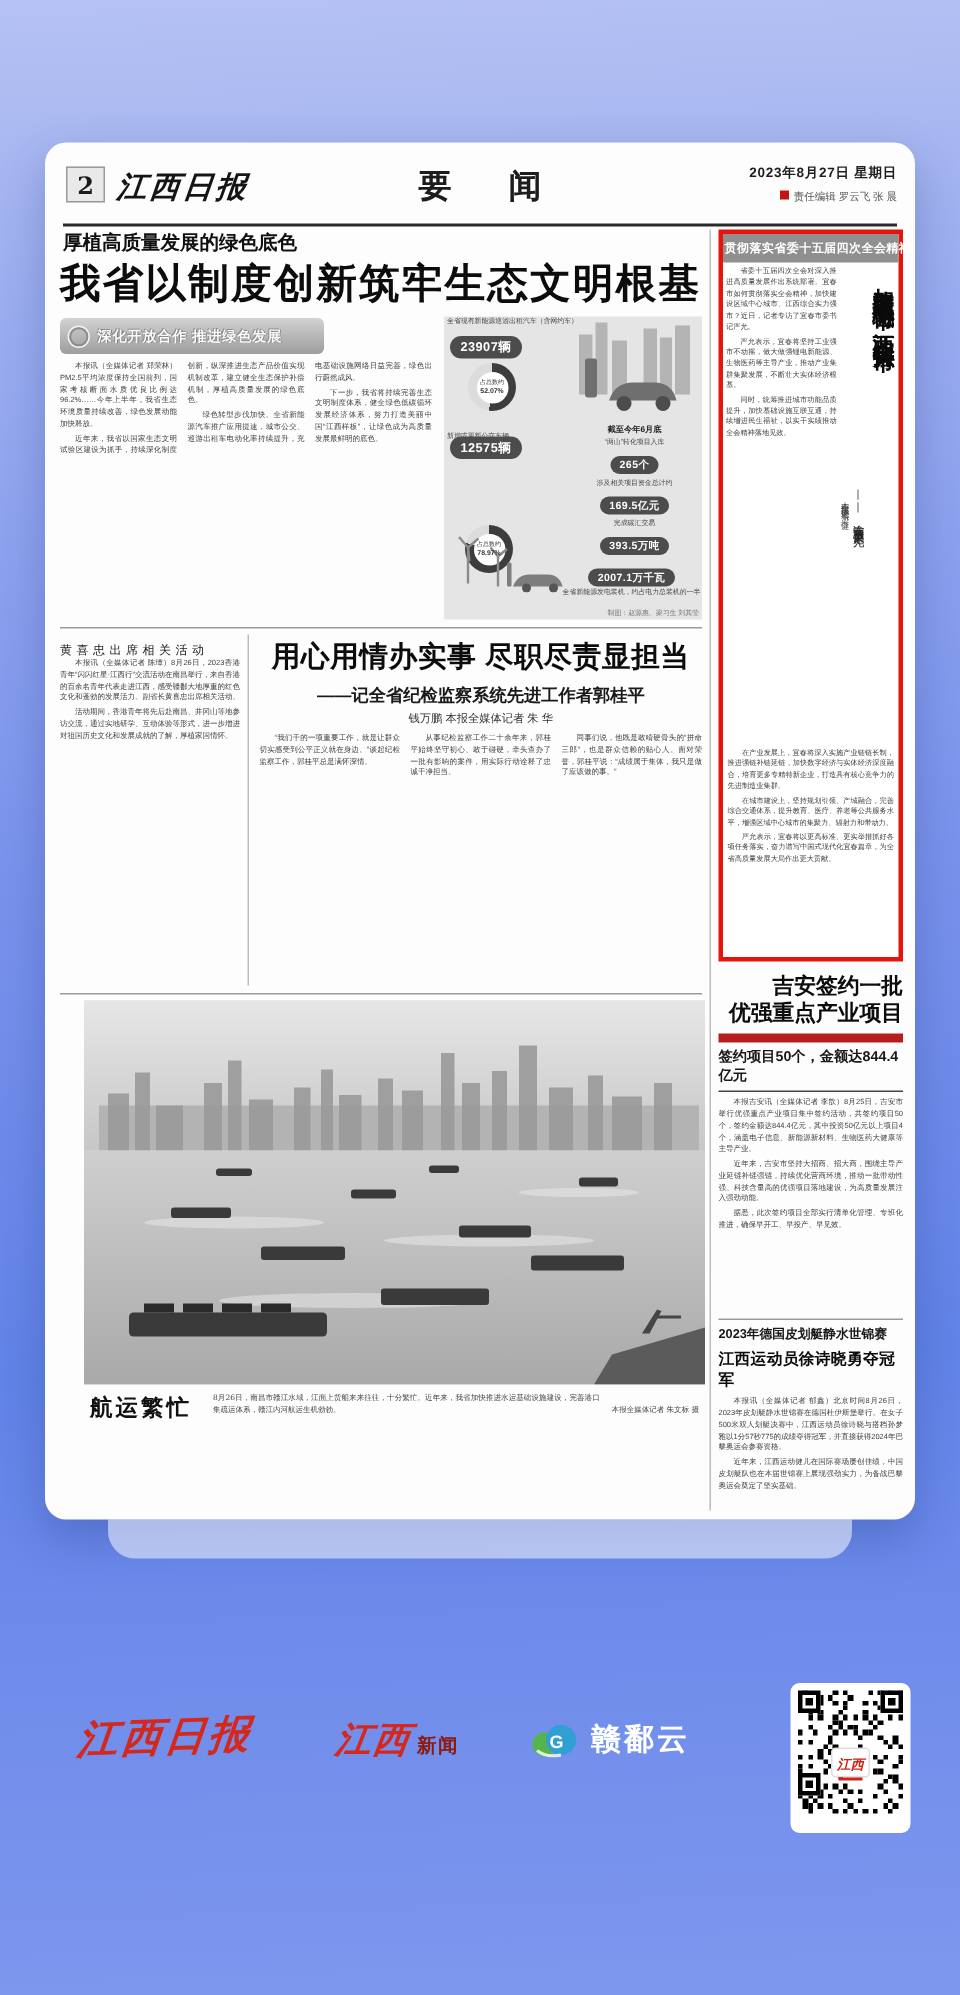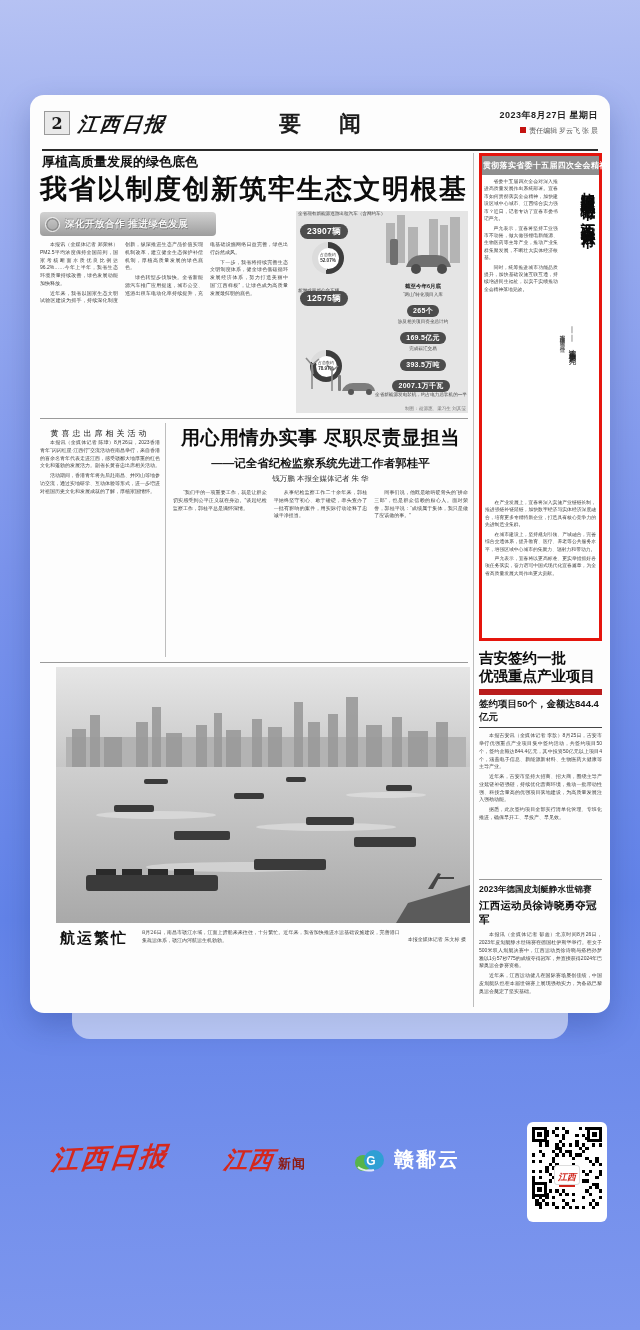--- a/index.html
+++ b/index.html
@@ -69,21 +69,21 @@
   .ig-right .ig-label { margin:2px 0 1px; }
   .ig-eco { position:absolute; bottom:18px; left:2px; }
   .ig-bottom { position:absolute; bottom:15px; right:0; width:94px; text-align:center; }
   .ig-credit { position:absolute; bottom:2px; right:2px; font-size:4.6px; color:#777; }
 
   
   .midrow { display:flex; height:234px; }
   .hk { width:126px; padding-right:5px; border-right:1px solid #bdbdbd; }
   .hk-head { font-size:12px; font-weight:900; color:#101010; line-height:1.3; }
   .hk-sub { font-family:Liberation Mono, monospace; font-size:8px; letter-spacing:3px; color:#222;
-    margin:5px 0 0;text-align:center; }
+    margin:5px 0 0; }
   .hk .tiny { height:158px; }
   .central { flex:1; padding-left:7px; min-width:0; text-align:center; }
   .c-head { font-size:19px; font-weight:900; color:#0c0c0c; letter-spacing:.5px; white-space:nowrap; margin-top:2px; }
   .c-sub { font-size:11.5px; font-weight:800; color:#1a1a1a; margin:5px 0 3px; }
   .c-byline { font-size:7.5px; color:#333; margin-bottom:5px; }
   .central .tiny { text-align:justify; height:152px; }
 
   
   .photo-sec { margin:3px 2px 0 16px; }
   .photo-svg { display:block; width:414px; height:256px; background:#d9d9d9; }
@@ -100,21 +100,21 @@
   .rb-bodycol { flex:1; font-size:4.8px; min-width:0; }
   .rb-subs { writing-mode:vertical-rl; padding-top:148px; margin:0 2px; }
   .rb-sub { display:block; font-size:7.5px; color:#222; font-family:"DejaVu Serif",serif; letter-spacing:1px; }
   .rb-byline { display:block; font-size:5.5px; color:#444; margin-top:4px; letter-spacing:1px; }
   .rb-head { writing-mode:vertical-rl; font-size:14.5px; font-weight:900; color:#0b0b0b;
     letter-spacing:1.5px; line-height:1.25; padding-top:2px; }
   .rb-bottom { font-size:4.8px; padding:2px 3px; height:128px; }
 
   
   .jian { margin-top:8px; }
-  .j-head { font-size:14.5px; font-weight:900; color:#0c0c0c; line-height:1.25; }
+  .j-head { font-size:14.5px; font-weight:900; color:#0c0c0c; line-height:1.25;text-align:right; }
   .j-sub { font-size:9.5px; font-weight:800; color:#191919; border-top:6px solid #b91c1c;
     border-bottom:1px solid #444; padding:3px 0; margin:4px 0; }
   .jian .tiny { height:142px; }
   .sports { margin-top:2px; }
   .s-kick { font-size:8.5px; font-weight:800; color:#181818; }
   .s-head { font-size:10.5px; font-weight:900; color:#0b0b0b; margin:3px 0 4px; letter-spacing:.2px; }
   .sports .tiny { height:96px; }
 
   
   .stack-strip { position:absolute; left:72px; right:72px; top:1013px; height:26px;

